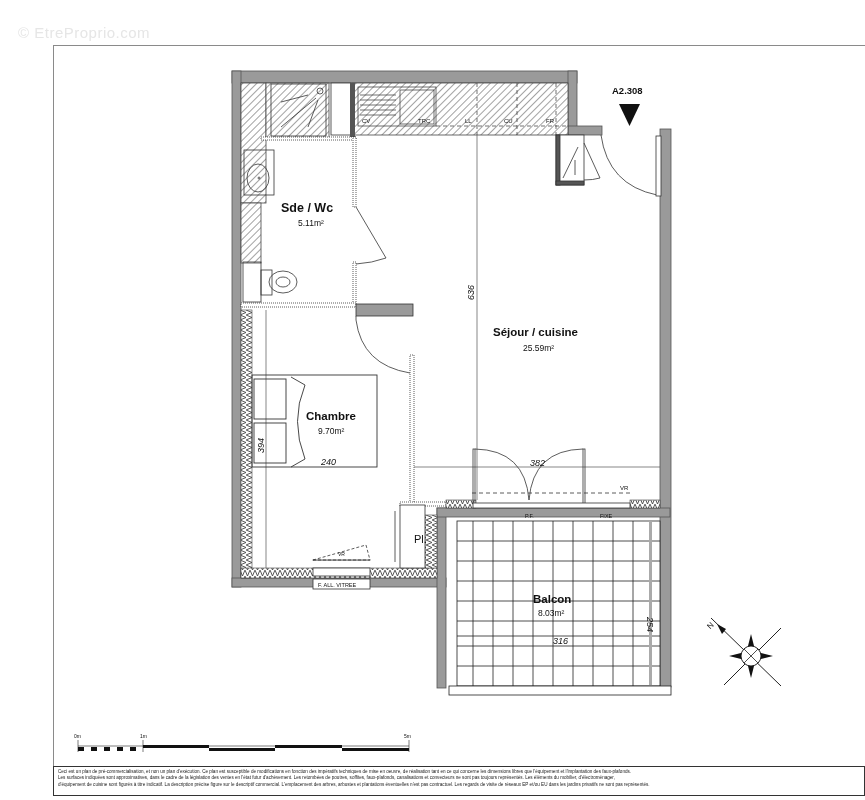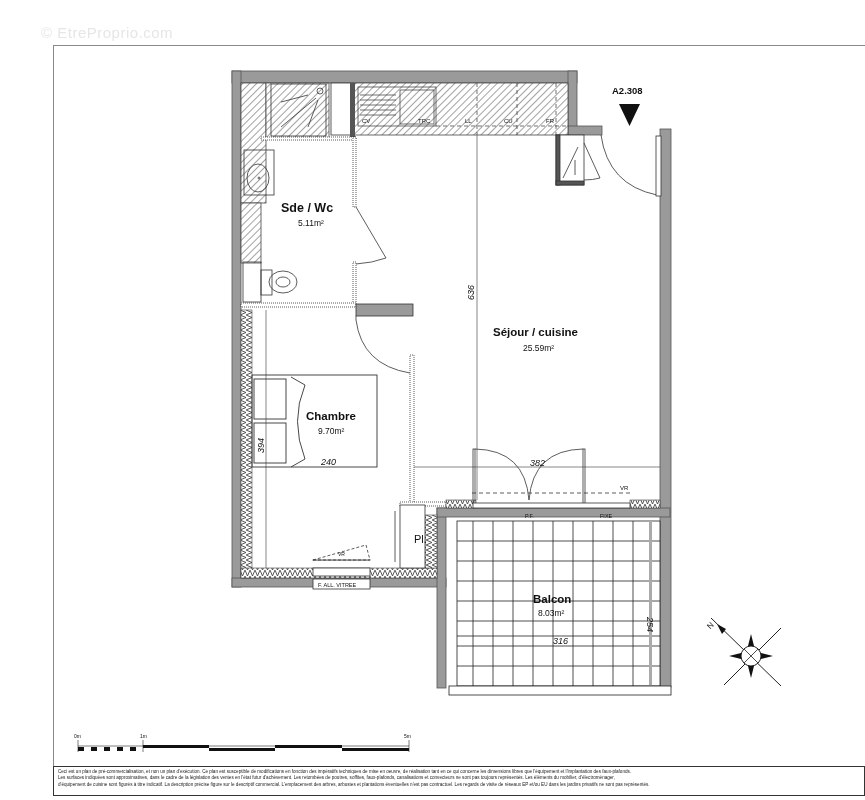--- a/index.html
+++ b/index.html
@@ -1,17 +1,17 @@
 <!DOCTYPE html>
 <html><head>
   <meta charset="utf-8">
   <style>
     html, body { margin: 0; padding: 0; background: #ffffff; }
     body { width: 865px; height: 800px; position: relative; overflow: hidden; font-family: "Liberation Sans", sans-serif; }
-    .watermark { position: absolute; left: 18px; top: 24px; font-size: 15px; color: #e6e6e6; letter-spacing: 0.5px; font-family: "Liberation Sans", sans-serif; margin-left: 23px; }
+    .watermark { position: absolute; left: 18px; top: 24px; font-size: 15px; color: #e6e6e6; letter-spacing: 0.5px; font-family: "Liberation Sans", sans-serif; }
     .frame { position: absolute; left: 53px; top: 45px; width: 820px; height: 720px; border-left: 1px solid #8a8a8a; border-top: 1px solid #8a8a8a; }
     svg.plan { position: absolute; left: 0; top: 0; }
     .lbl { font-family: "Liberation Sans", sans-serif; fill: #111; }
     .disclaimer { position: absolute; left: 53px; top: 766px; width: 812px; height: 30px; border: 1px solid #333; box-sizing: border-box; padding: 2px 4px; font-size: 4.6px; line-height: 6.4px; color: #222; overflow: hidden; white-space: nowrap; }
     .disclaimer div { overflow: hidden; }
   </style>
 </head>
 <body>
 
 <div class="watermark">© EtreProprio.com</div>

